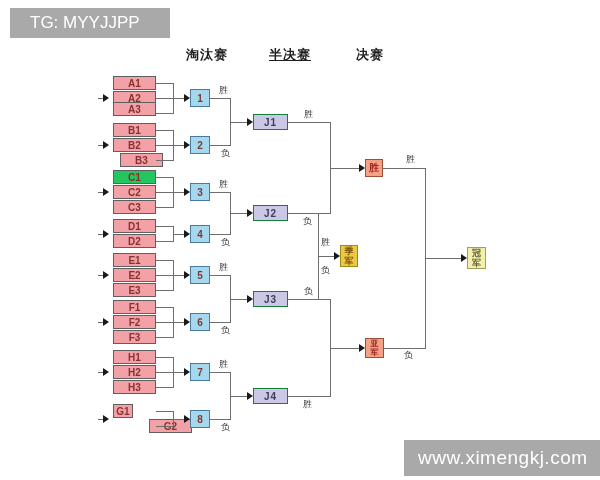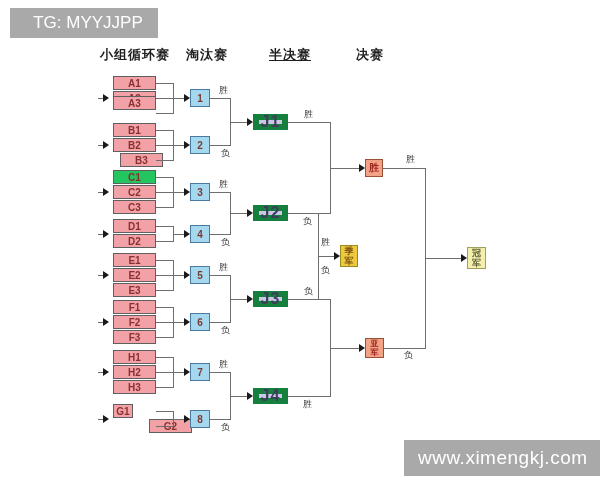--- a/index.html
+++ b/index.html
@@ -3,51 +3,50 @@
 <meta charset="utf-8">
 <style>
   html,body{margin:0;padding:0;background:#fff;font-family:"Liberation Sans",sans-serif;}
   #stage{position:relative;width:600px;height:480px;background:#ffffff;overflow:hidden;}
   .wm{position:absolute;color:#ffffff;display:flex;align-items:center;}
   .hdr{position:absolute;font-size:13px;font-weight:600;color:#1f1f1f;letter-spacing:1px;white-space:nowrap;}
   .bx{position:absolute;box-sizing:border-box;display:flex;align-items:center;justify-content:center;
       font-weight:600;white-space:pre-line;text-align:center;}
   .team{border:1px solid #5f5f5f;color:#8b3030;font-size:10px;}
   .mbox{border:1px solid #4a7a9e;color:#7d3a34;font-size:10px;}
-  .jbox{border:6px solid #15803d;color:#3d3d5c;font-size:16px;letter-spacing:1px;}
+  .jbox{border:1px solid #15803d;color:#3d3d5c;font-size:10px;letter-spacing:1px;}
   .obox{border:1px solid #99503a;color:#a02424;font-size:10px;}
   .obox.stk{font-size:8px;line-height:9px;}
   .ybox{border:1px solid #9a8a20;color:#7c5310;font-size:9px;line-height:10px;}
   .cbox{border:1px solid #a0a05c;color:#64643c;font-size:9px;line-height:10px;}
   .ln{position:absolute;background:#6e6e6e;}
   .arr{position:absolute;width:0;height:0;border-top:4px solid transparent;
        border-bottom:4px solid transparent;border-left:6px solid #1a1a1a;}
   .lab{position:absolute;font-size:9px;color:#333333;line-height:10px;white-space:nowrap;}
 </style>
 </head>
 <body>
 
 <div id="stage">
-  <div class="wm" id="wm-tg" style="left: 10px; top: 8px; width: 140px; height: 30px; font-size: 17px; padding-left: 8px; background: rgb(169, 169, 169); justify-content: center;">
+  <div class="wm" id="wm-tg" style="left: 10px; top: 8px; width: 140px; height: 30px; font-size: 17px; padding-left: 20px; background: rgb(169, 169, 169);">
     <span>TG: MYYJJPP</span>
   </div>
 
-  <span class="hdr" style="left:100px;top:46px;">小组循环赛</span>
   <span class="hdr" style="left:186px;top:46px;">淘汰赛</span>
   <span class="hdr" style="left:269px;top:46px;text-decoration:underline;">半决赛</span>
   <span class="hdr" style="left:356px;top:46px;">决赛</span>
 
   <div class="wm" id="wm-site" style="left: 404px; top: 440px; width: 196px; height: 36px; font-size: 19px; padding-left: 14px; letter-spacing: 0.5px; background: rgb(169, 169, 169);">
     <span>www.ximengkj.com</span>
   </div>
 <div class="bx team" style="position: absolute; left: 113px; top: 76px; width: 43px; height: 14px; background: rgb(242, 162, 166);">A1</div>
     <div class="ln" style="position: absolute; left: 156px; top: 83px; width: 17px; height: 1px;"></div>
     <div class="bx team" style="position: absolute; left: 113px; top: 91px; width: 43px; height: 14px; background: rgb(242, 162, 166);">A2</div>
     <div class="ln" style="position: absolute; left: 156px; top: 98px; width: 17px; height: 1px;"></div>
-    <div class="bx team" style="position: absolute; left: 113px; top: 96px; width: 43px; height: 14px; background: rgb(242, 162, 166);">A3</div>
+    <div class="bx team" style="position: absolute; left: 113px; top: 102px; width: 43px; height: 14px; background: rgb(242, 162, 166);">A3</div>
     <div class="ln" style="position: absolute; left: 156px; top: 113px; width: 17px; height: 1px;"></div>
     <div class="ln" style="position: absolute; left: 173px; top: 83px; width: 1px; height: 31px;"></div>
     <div class="ln" style="position: absolute; left: 98px; top: 98px; width: 6px; height: 1px;"></div>
     <div class="arr" style="position: absolute; left: 103px; top: 94px;"></div>
     <div class="ln" style="position: absolute; left: 173px; top: 98px; width: 12px; height: 1px;"></div>
     <div class="arr" style="position: absolute; left: 184px; top: 94px;"></div>
     <div class="bx mbox" style="position: absolute; left: 190px; top: 89px; width: 20px; height: 18px; background: rgb(163, 216, 238);">1</div>
     <div class="ln" style="position: absolute; left: 210px; top: 98px; width: 20px; height: 1px;"></div>
     <div class="lab" style="position: absolute; left: 219px; top: 85px;">胜</div>
     <div class="bx team" style="position: absolute; left: 113px; top: 123px; width: 43px; height: 14px; background: rgb(242, 162, 166);">B1</div>

